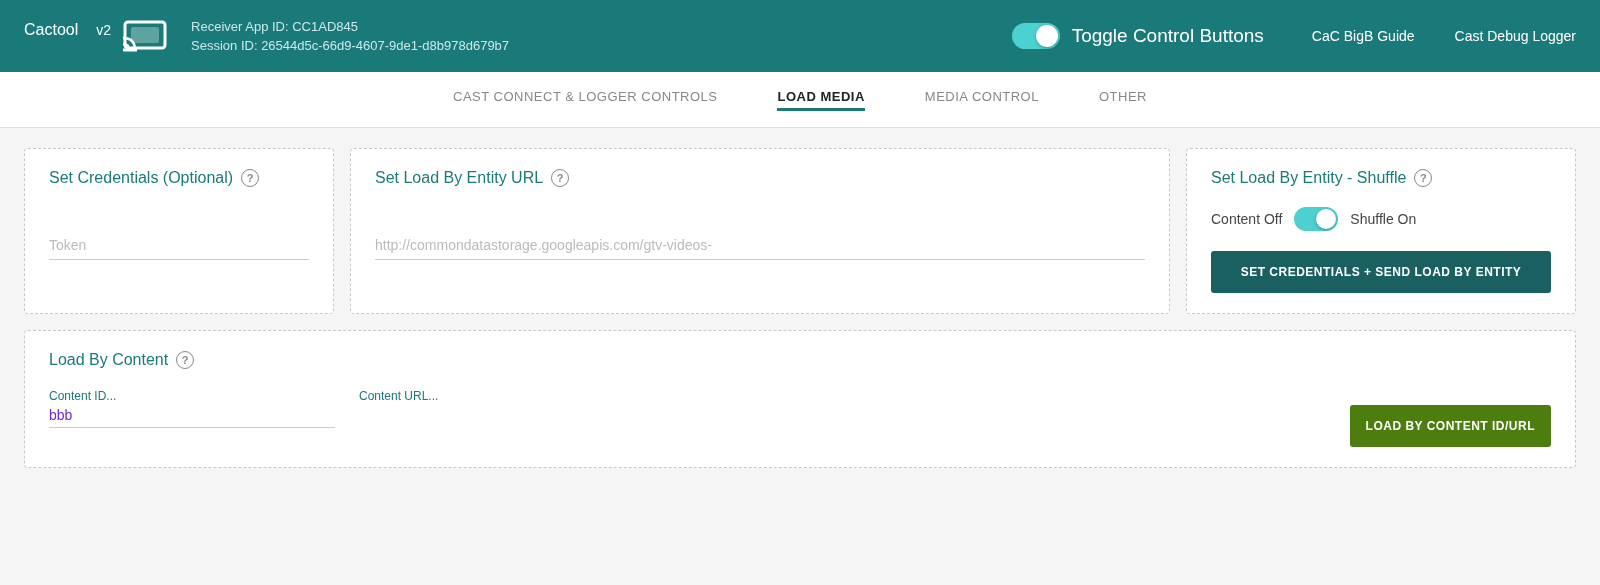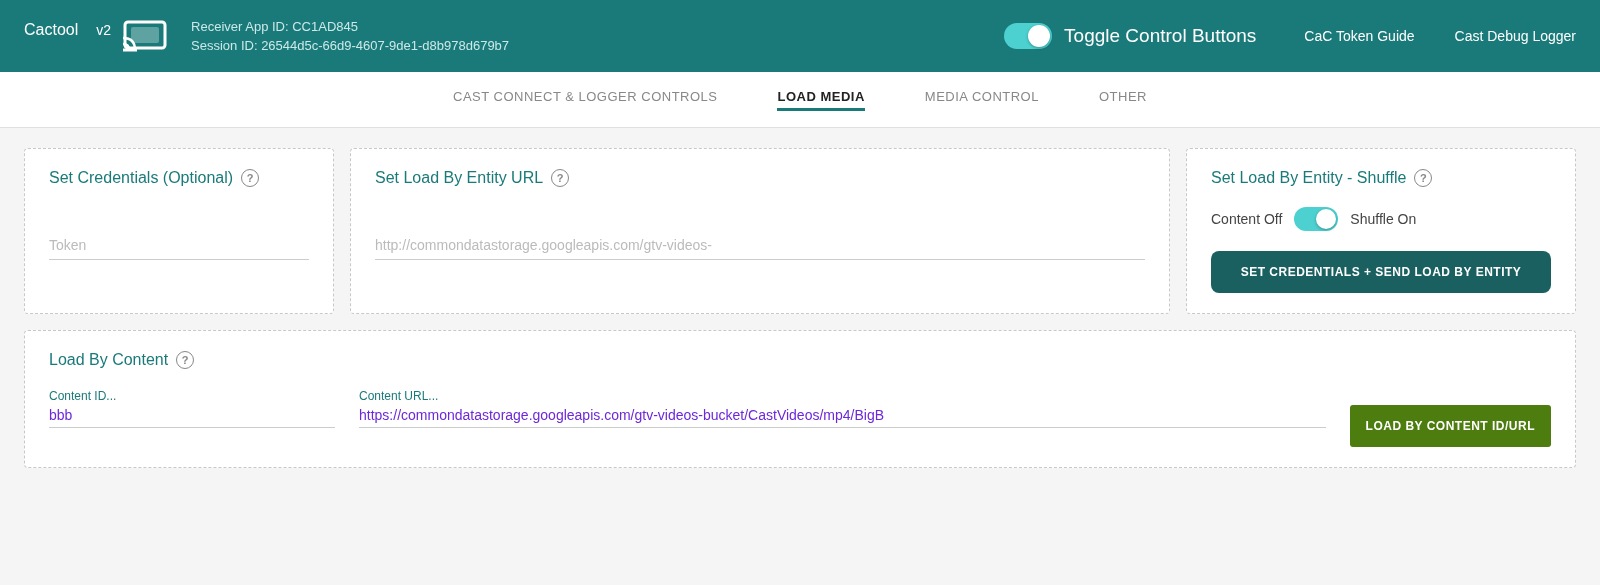--- a/index.html
+++ b/index.html
@@ -207,21 +207,21 @@
     }
 
     .btn-teal {
       background: #1a6060;
       color: white;
       border: none;
       padding: 14px 20px;
       font-size: 12px;
       font-weight: 700;
       letter-spacing: 0.5px;
-      border-radius: 8px;
+      border-radius: 3px;
       cursor: pointer;
       width: 100%;
       text-transform: uppercase;
     }
 
     
     .bottom-row {
       margin-bottom: 16px;
     }
     .card-content {
@@ -294,21 +294,21 @@
     <div>Receiver App ID: CC1AD845</div>
     <div>Session ID: 26544d5c-66d9-4607-9de1-d8b978d679b7</div>
   </div>
 
   <div class="toggle-section">
     <div class="toggle-switch"></div>
     <span class="toggle-label">Toggle Control Buttons</span>
   </div>
 
   <div class="header-links">
-    <a class="header-link">CaC Token Guide</a>
+    <a class="header-link">CaC BigB Guide</a>
     <a class="header-link">Cast Debug Logger</a>
   </div>
 </header>
 
 <nav class="tabs-bar">
   <div class="tab">CAST CONNECT &amp; LOGGER CONTROLS</div>
   <div class="tab active">LOAD MEDIA</div>
   <div class="tab">MEDIA CONTROL</div>
   <div class="tab">OTHER</div>
 </nav>
@@ -353,20 +353,19 @@
         <span>Load By Content</span>
         <span class="help-icon">?</span>
       </div>
       <div class="content-fields">
         <div class="content-field-group">
           <span class="field-label">Content ID...</span>
           <div class="field-value">bbb</div>
         </div>
         <div class="content-field-group">
           <span class="field-label">Content URL...</span>
-          <div class="field-value">https://commondatastorage.googleapis.com/gtv-videos-bucket/CastVideos/mp4/BigB</div>
         </div>
         <button class="btn-load">LOAD BY CONTENT ID/URL</button>
       </div>
     </div>
   </div>
 
 </main>
 
 </body></html>

